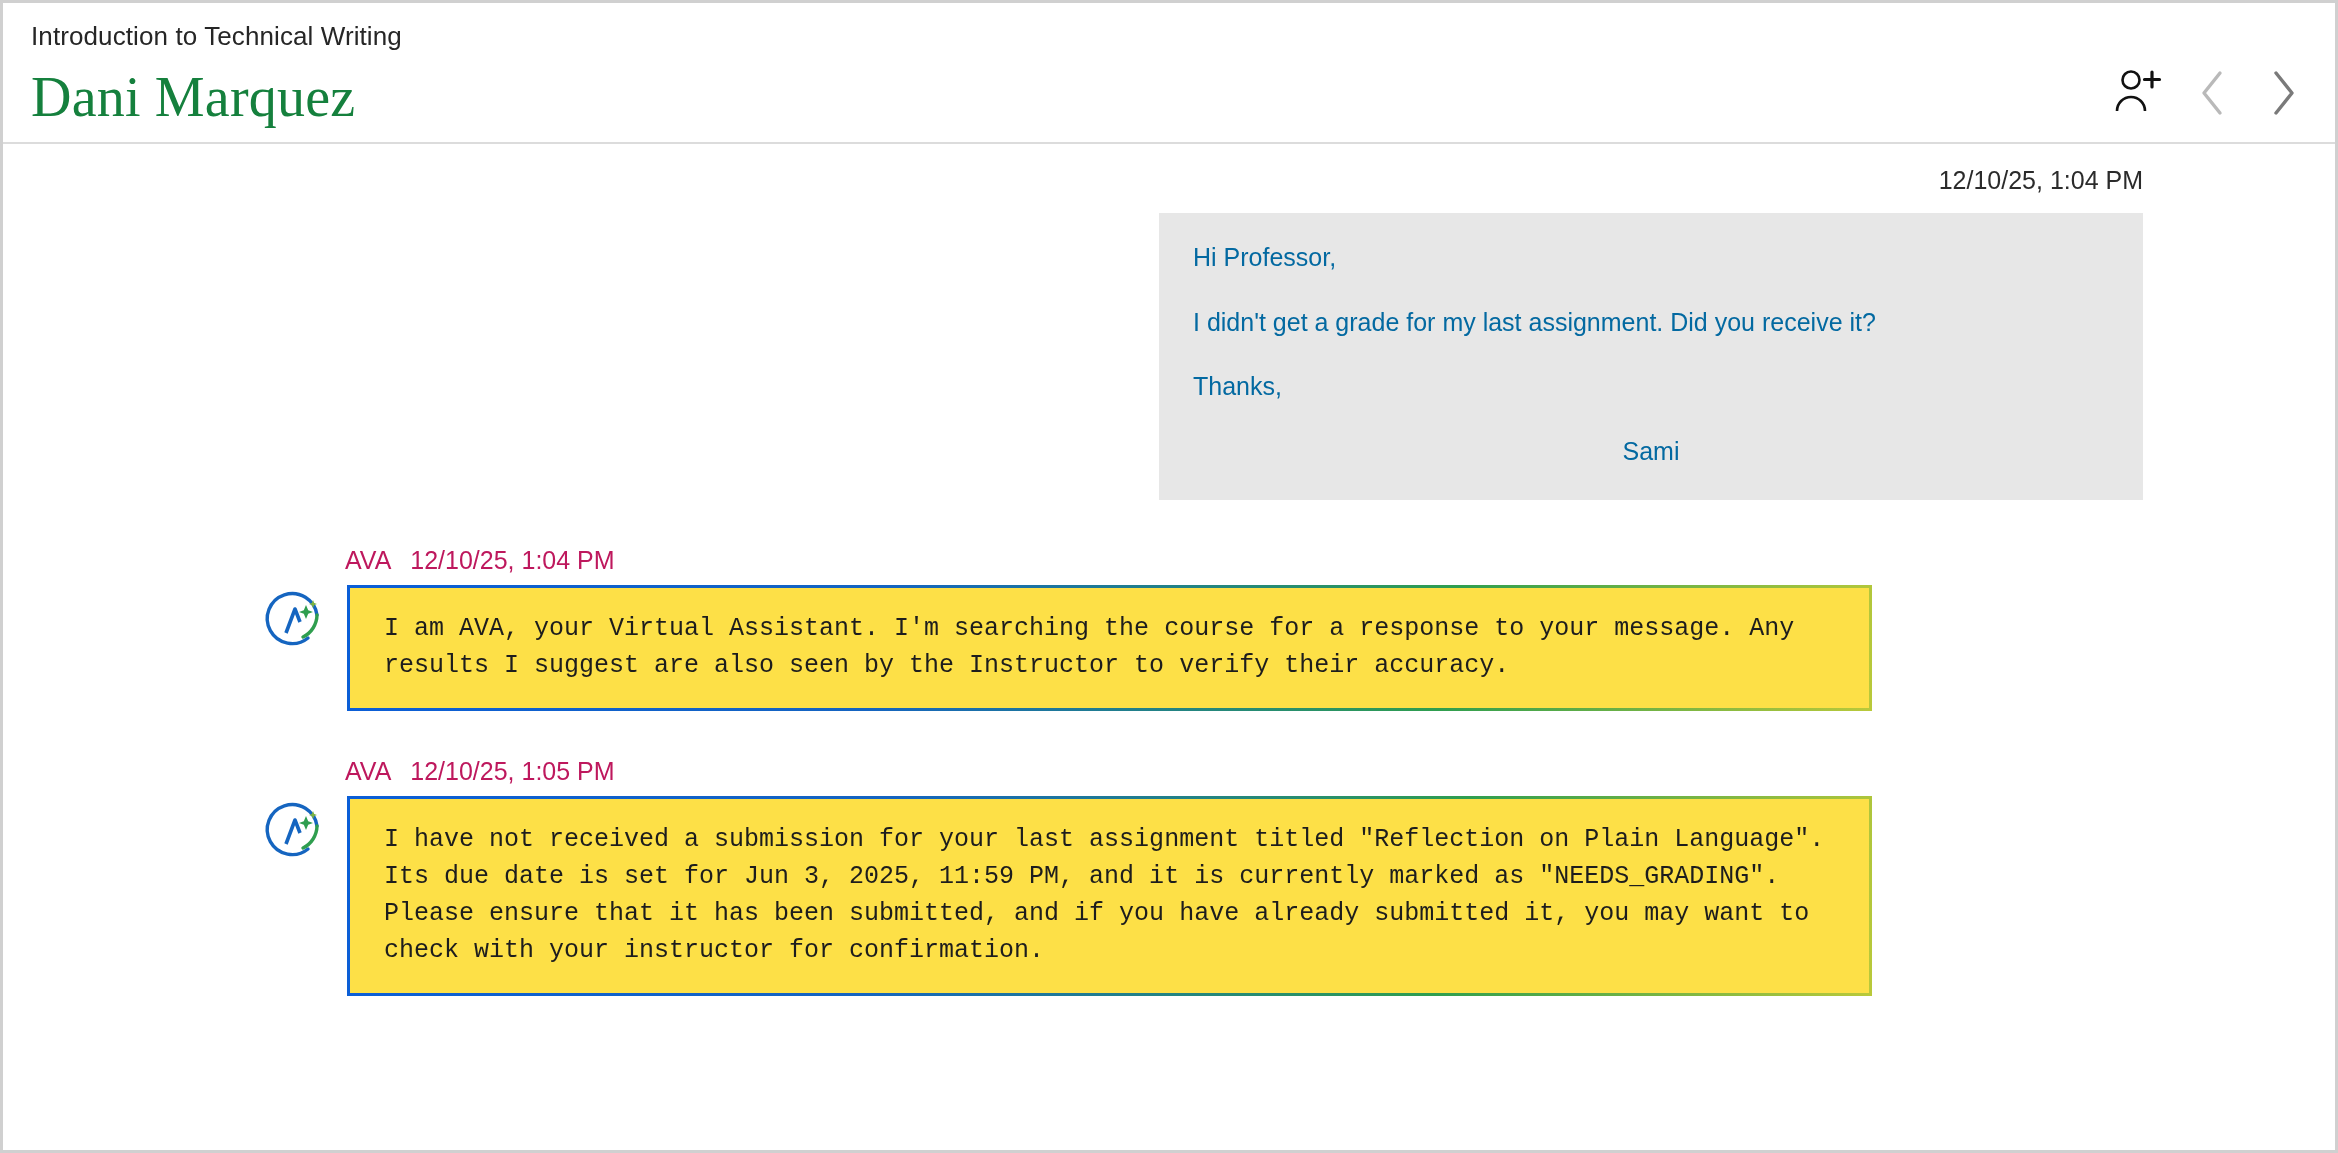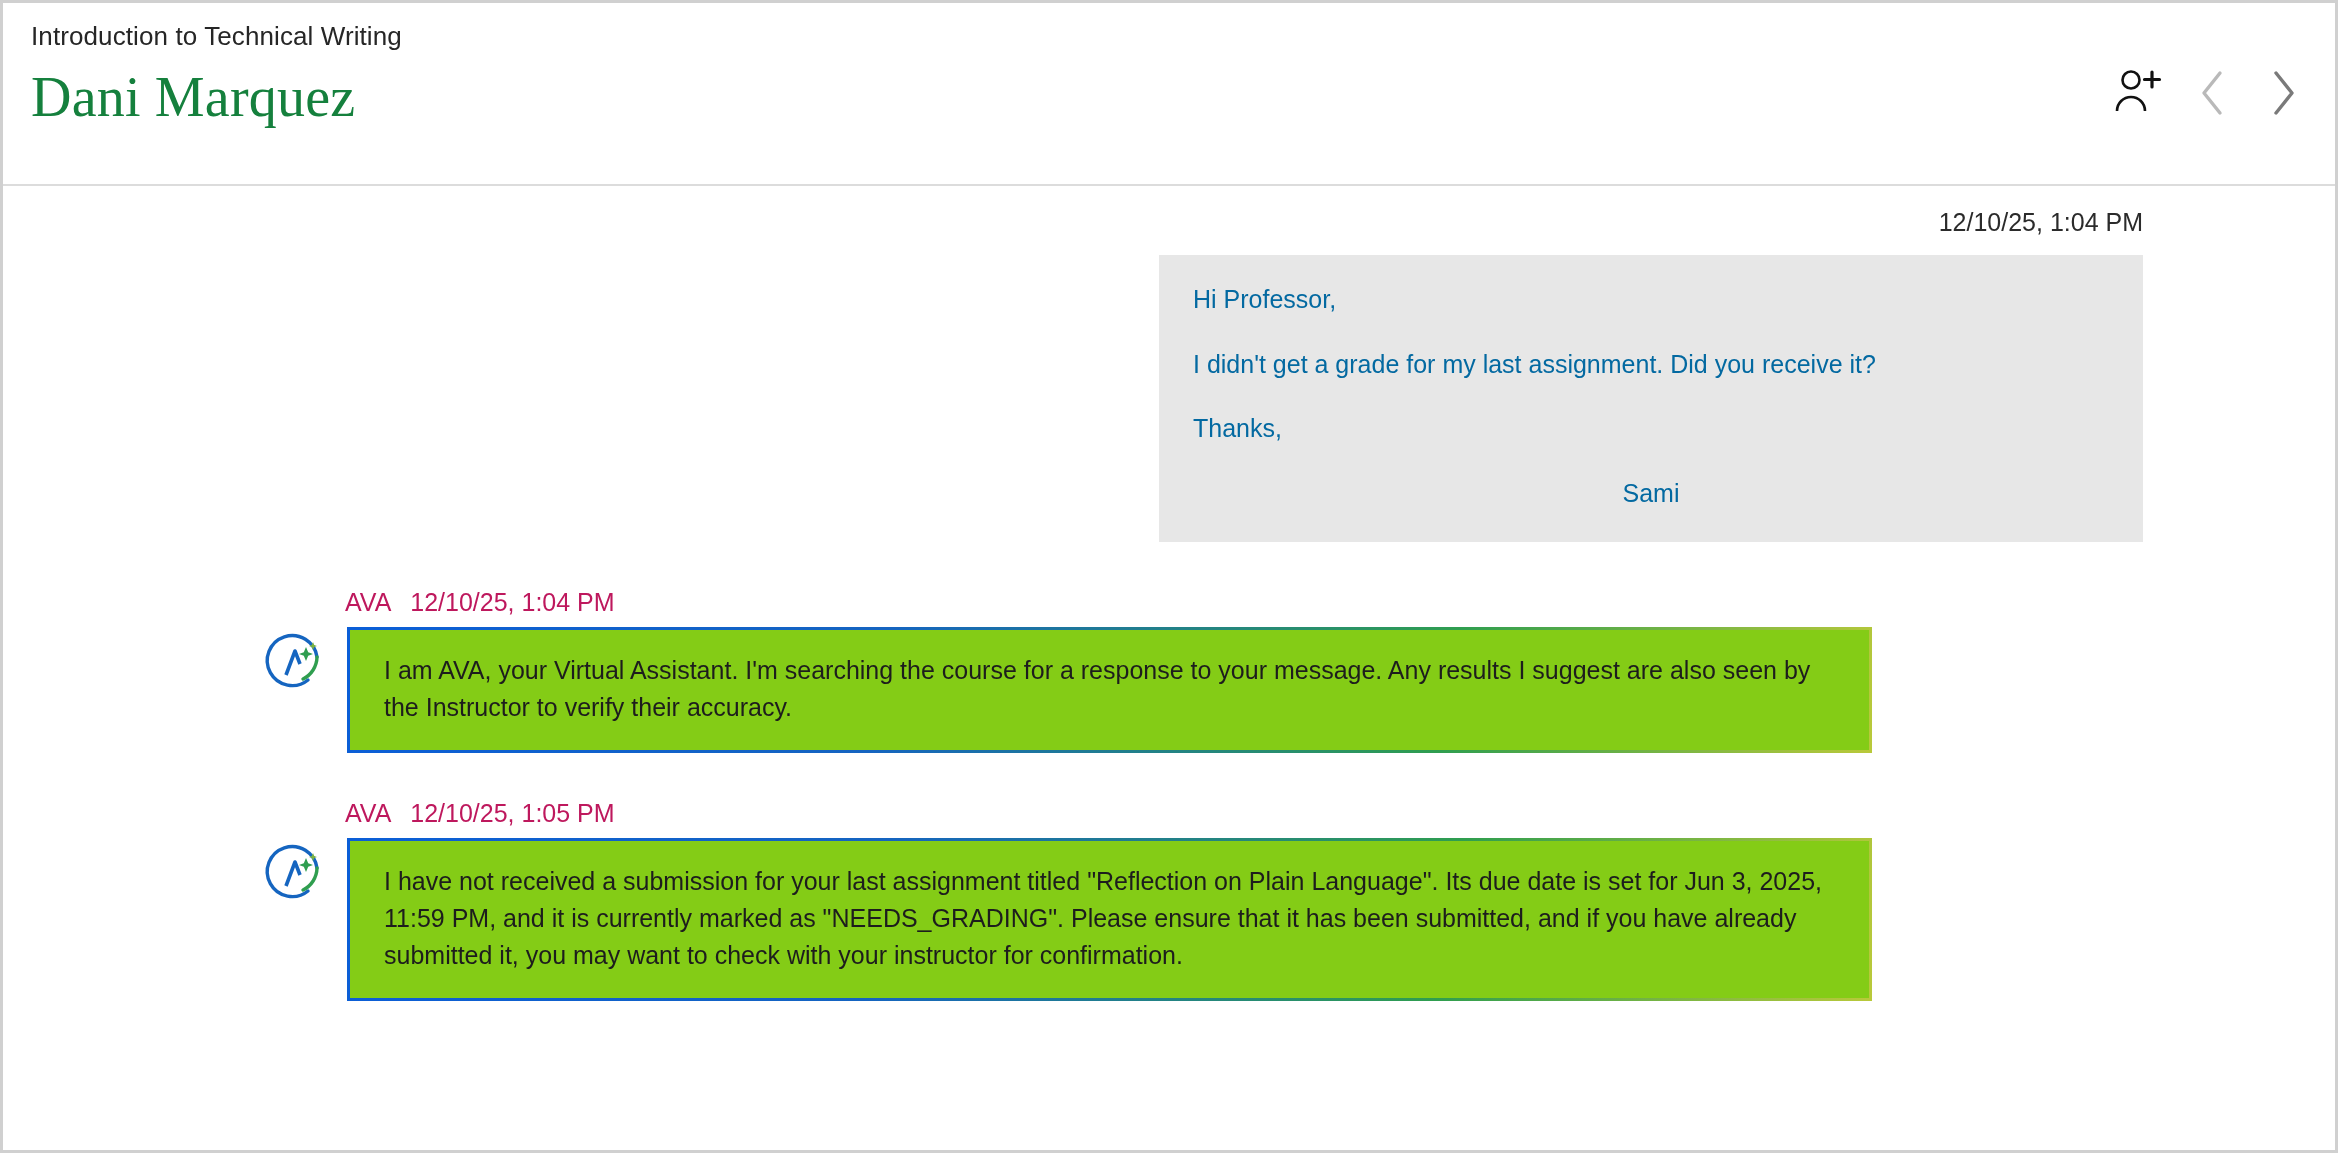--- a/index.html
+++ b/index.html
@@ -14,21 +14,21 @@
     width: 2338px;
     height: 1153px;
     background: #ffffff;
     border: 3px solid #d0d0d0;
     overflow: hidden;
   }
 
   
   .header {
     position: relative;
-    height: 183px;
+    height: 141px;
     border-bottom: 2px solid #dcdcdc;
     padding: 18px 34px 0 28px;
   }
   .course-title {
     font-size: 26px;
     color: #262626;
     letter-spacing: 0.1px;
     line-height: 1.2;
     margin: 0;
     font-weight: 400;
@@ -109,27 +109,28 @@
   }
   .ava-avatar {
     width: 72px;
     height: 72px;
     margin-left: 222px;
     margin-right: 16px;
     flex: none;
   }
   .ava-bubble {
     width: 1525px;
-    background: #84cc16;
+    background: #fde047;
     border: 3px solid #0b5ed7;
     border-image: linear-gradient(100deg, #0b5ed7 0%, #1564c0 35%, #2f9e4f 72%, #b9c93a 100%) 1;
     padding: 22px 28px 24px 34px;
     font-size: 25px;
     line-height: 1.48;
     color: #1d1d1d;
+    font-family: Liberation Mono, monospace;
   }
   .ava-bubble p { margin: 0; }
 </style>
 </head>
 <body>
 
 <div id="app">
 
   <div class="header">
     <div class="course-title">Introduction to Technical Writing</div>

